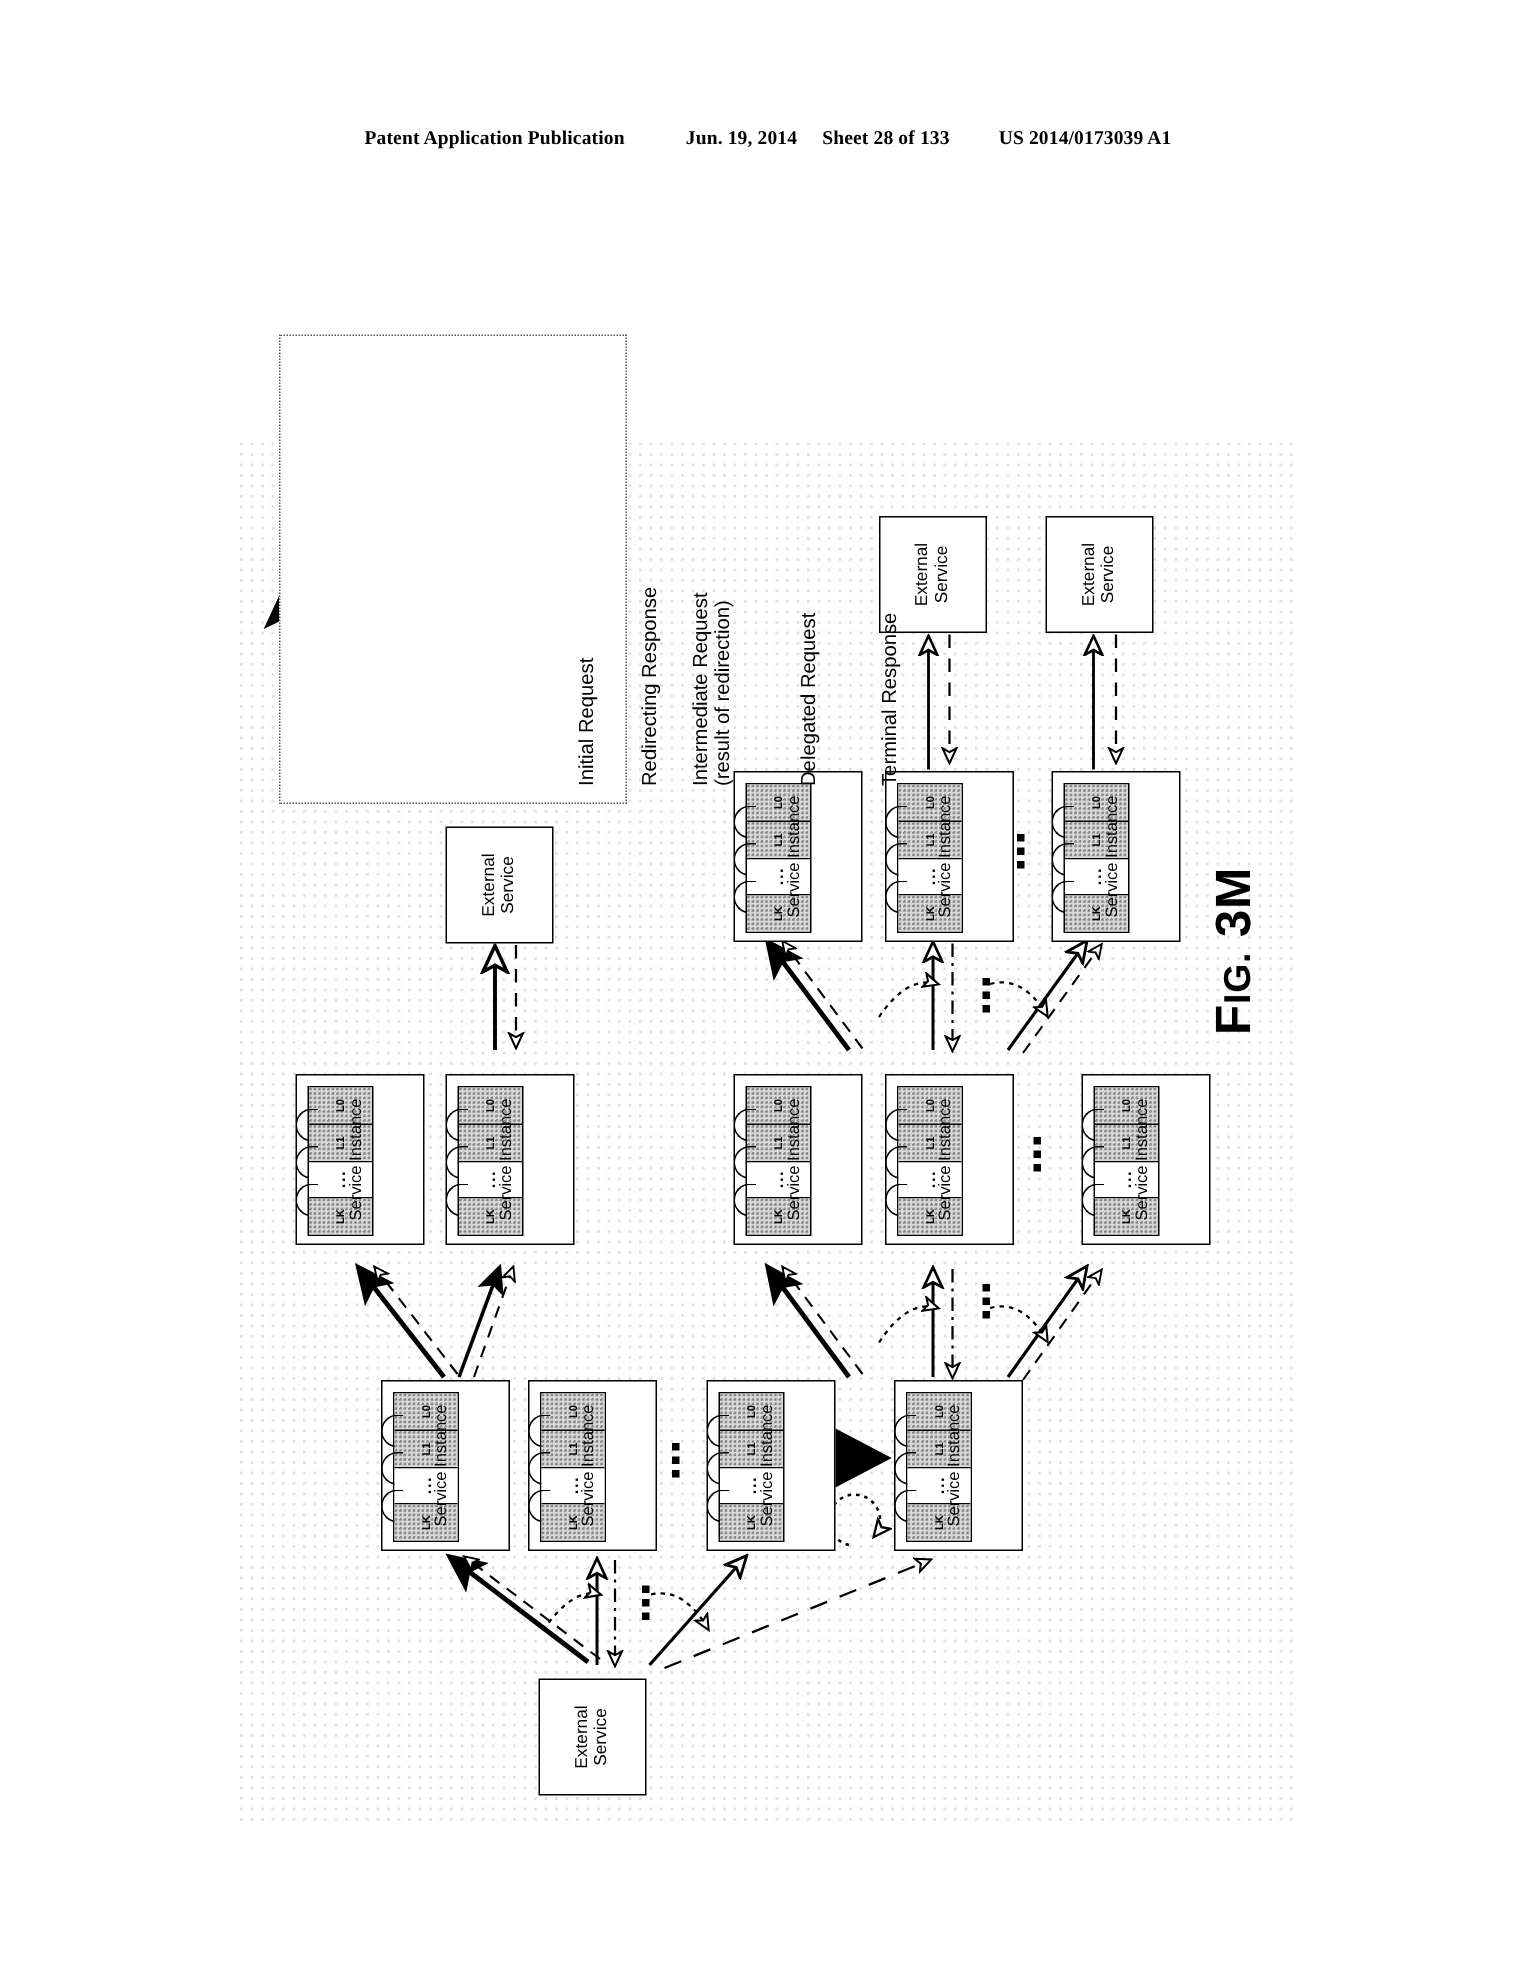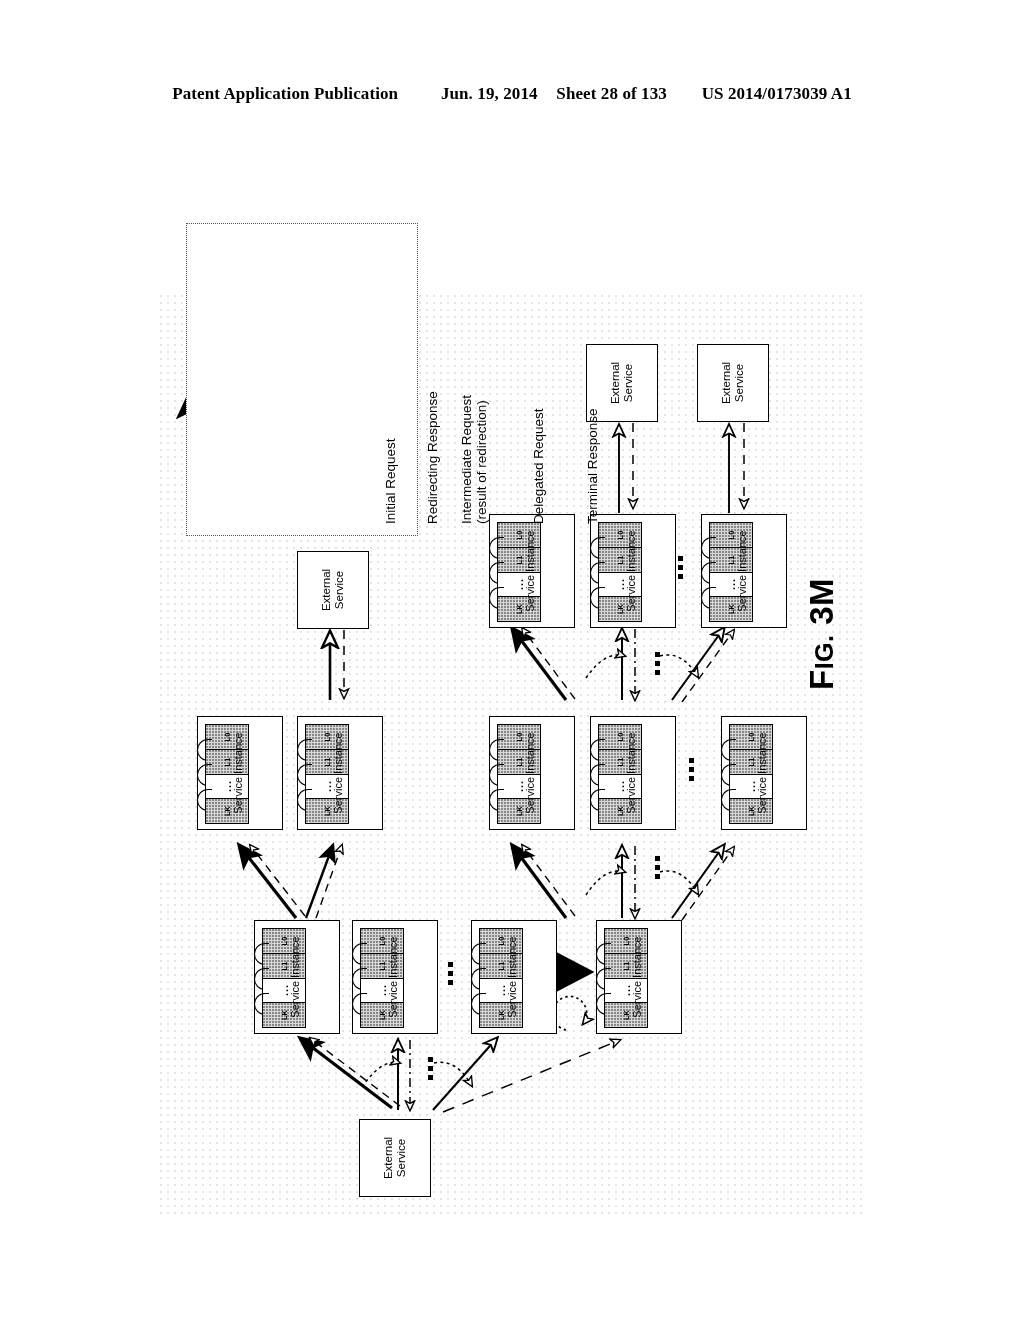--- a/index.html
+++ b/index.html
@@ -9,21 +9,21 @@
     font-family:"Liberation Sans", sans-serif;
     position:relative;
     overflow:hidden;
   }
   
   #pub-header{
     position:absolute; left:0; top:84px; width:1024px;
     text-align:center;
     font-family:"Liberation Serif", serif;
     font-weight:bold;
-    font-size:17px;
+    font-size:13px;
     letter-spacing:.1px;
     color:#000;
     white-space:nowrap;
   }
   #pub-header span{display:inline-block;vertical-align:baseline;}
   .hdr-gap1{width:34px;}
   .hdr-gap2{width:10px;}
   .hdr-gap3{width:26px;}
 
   

